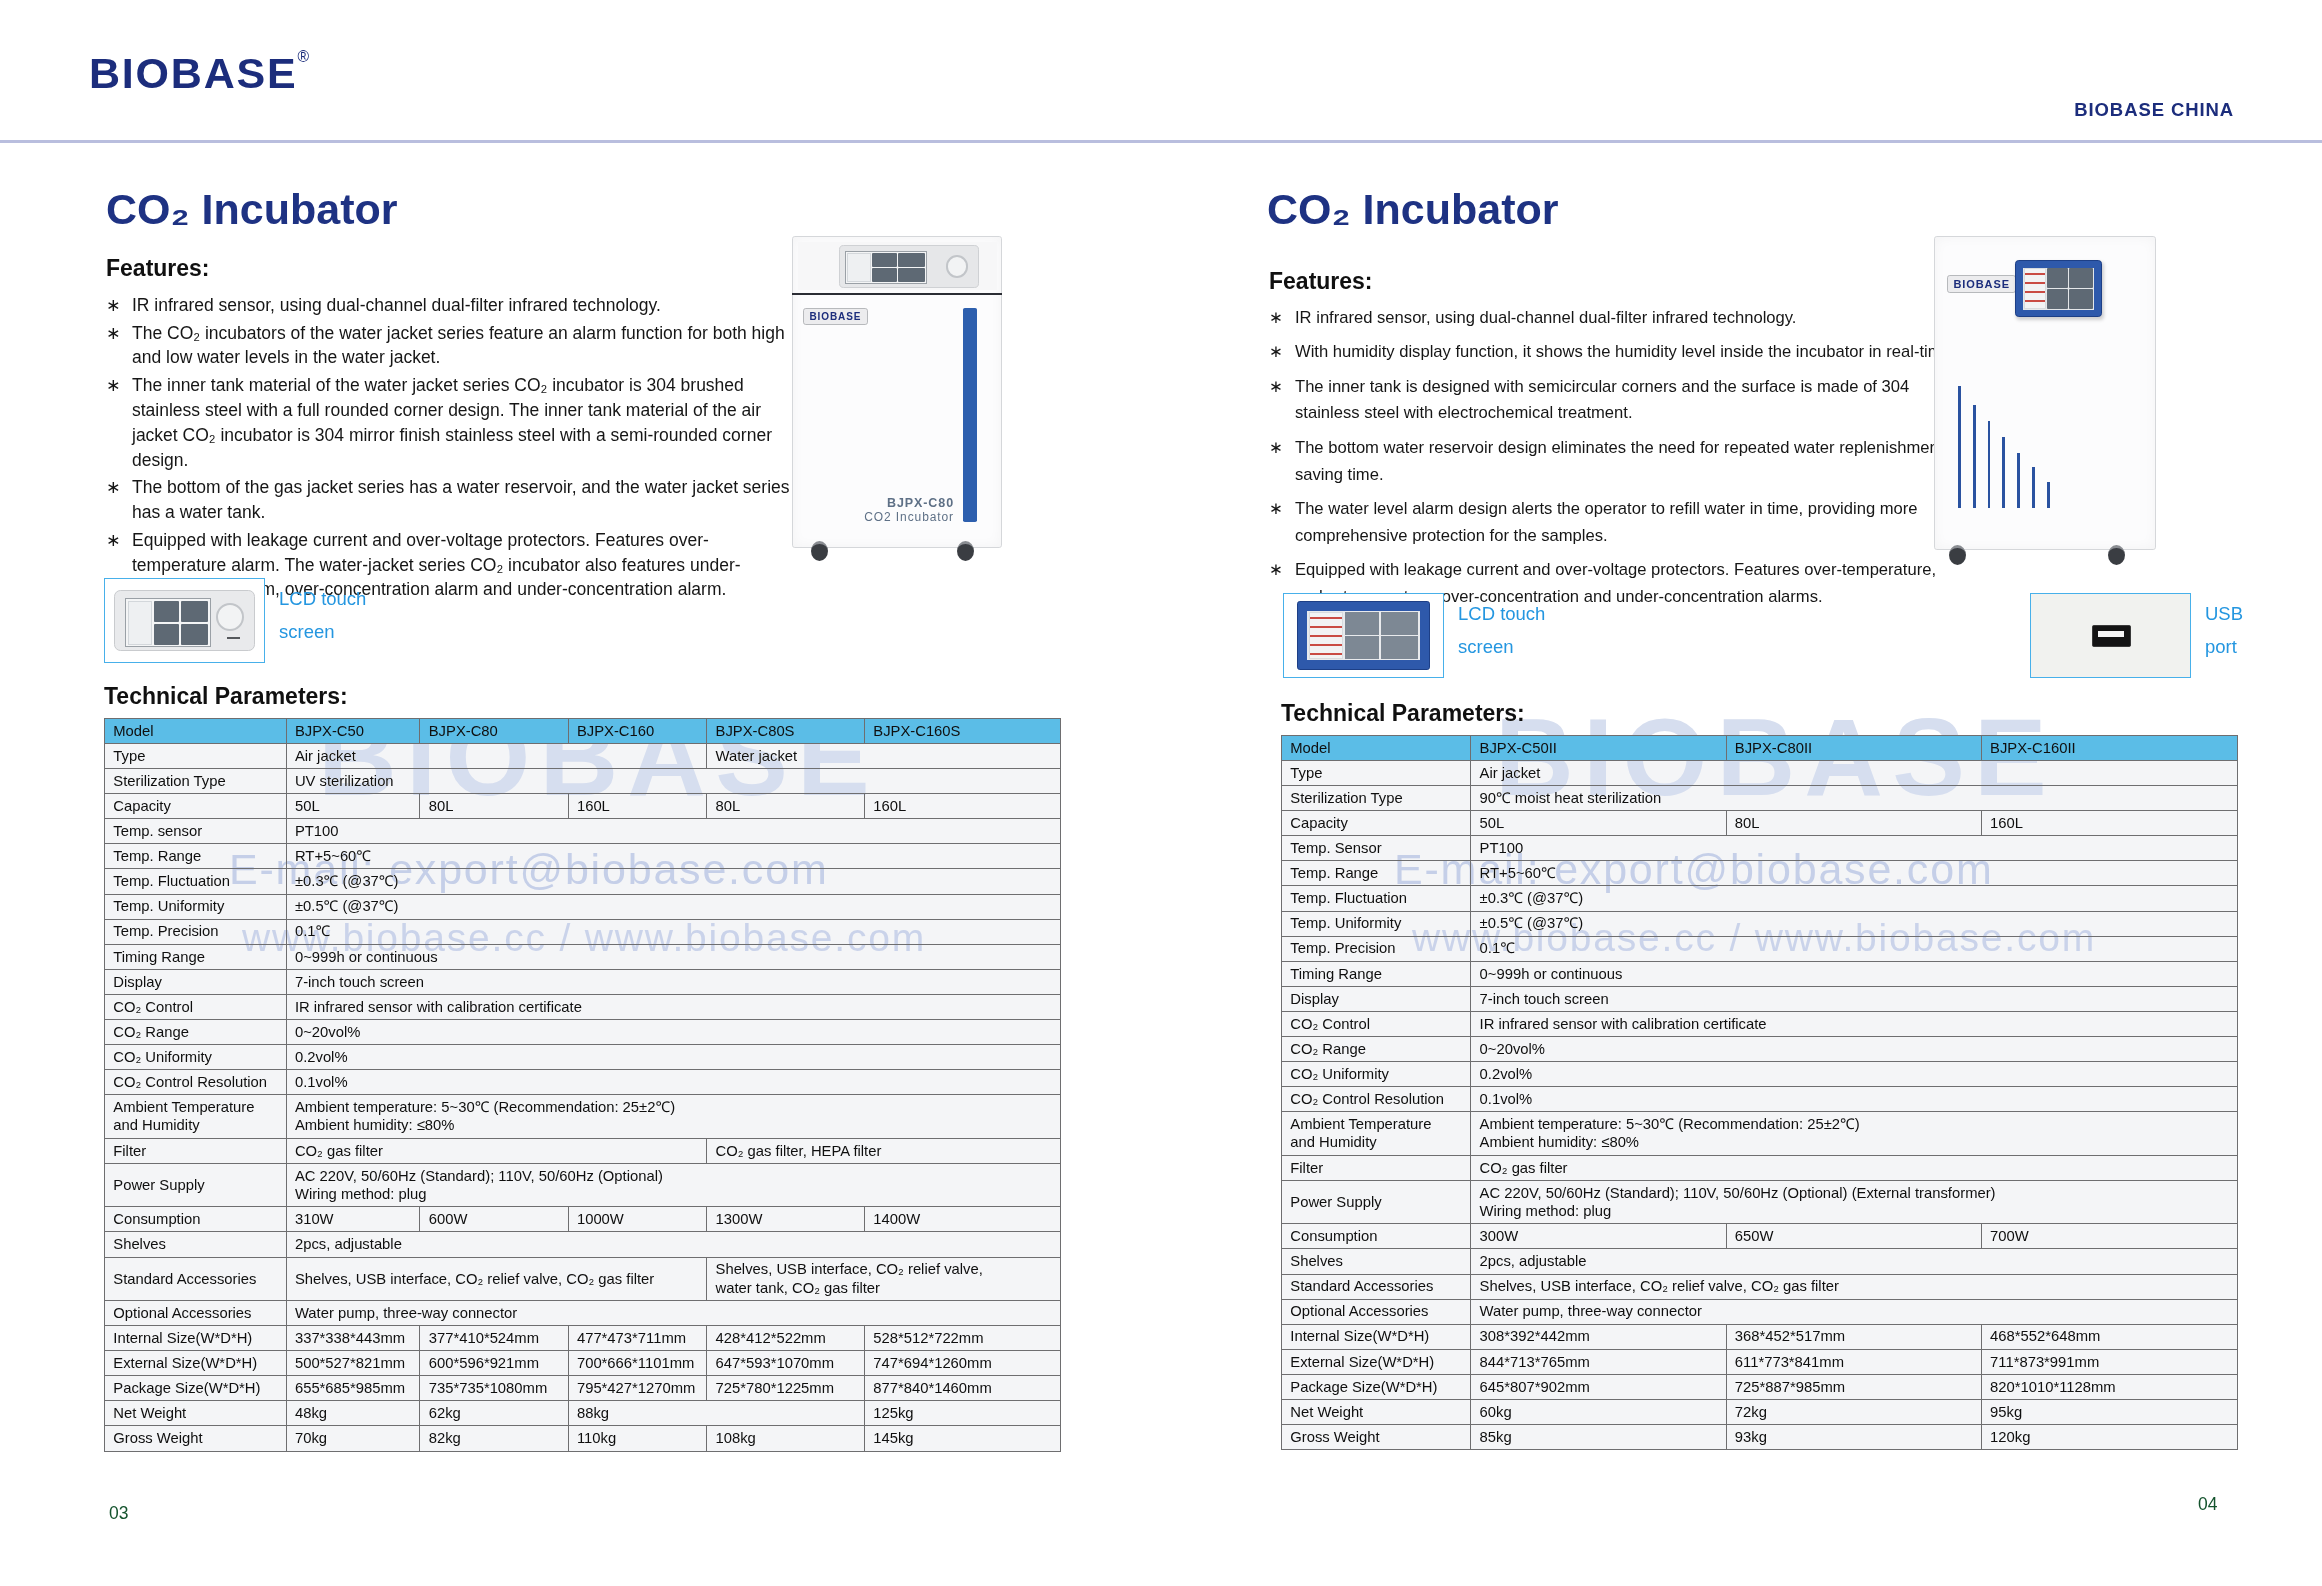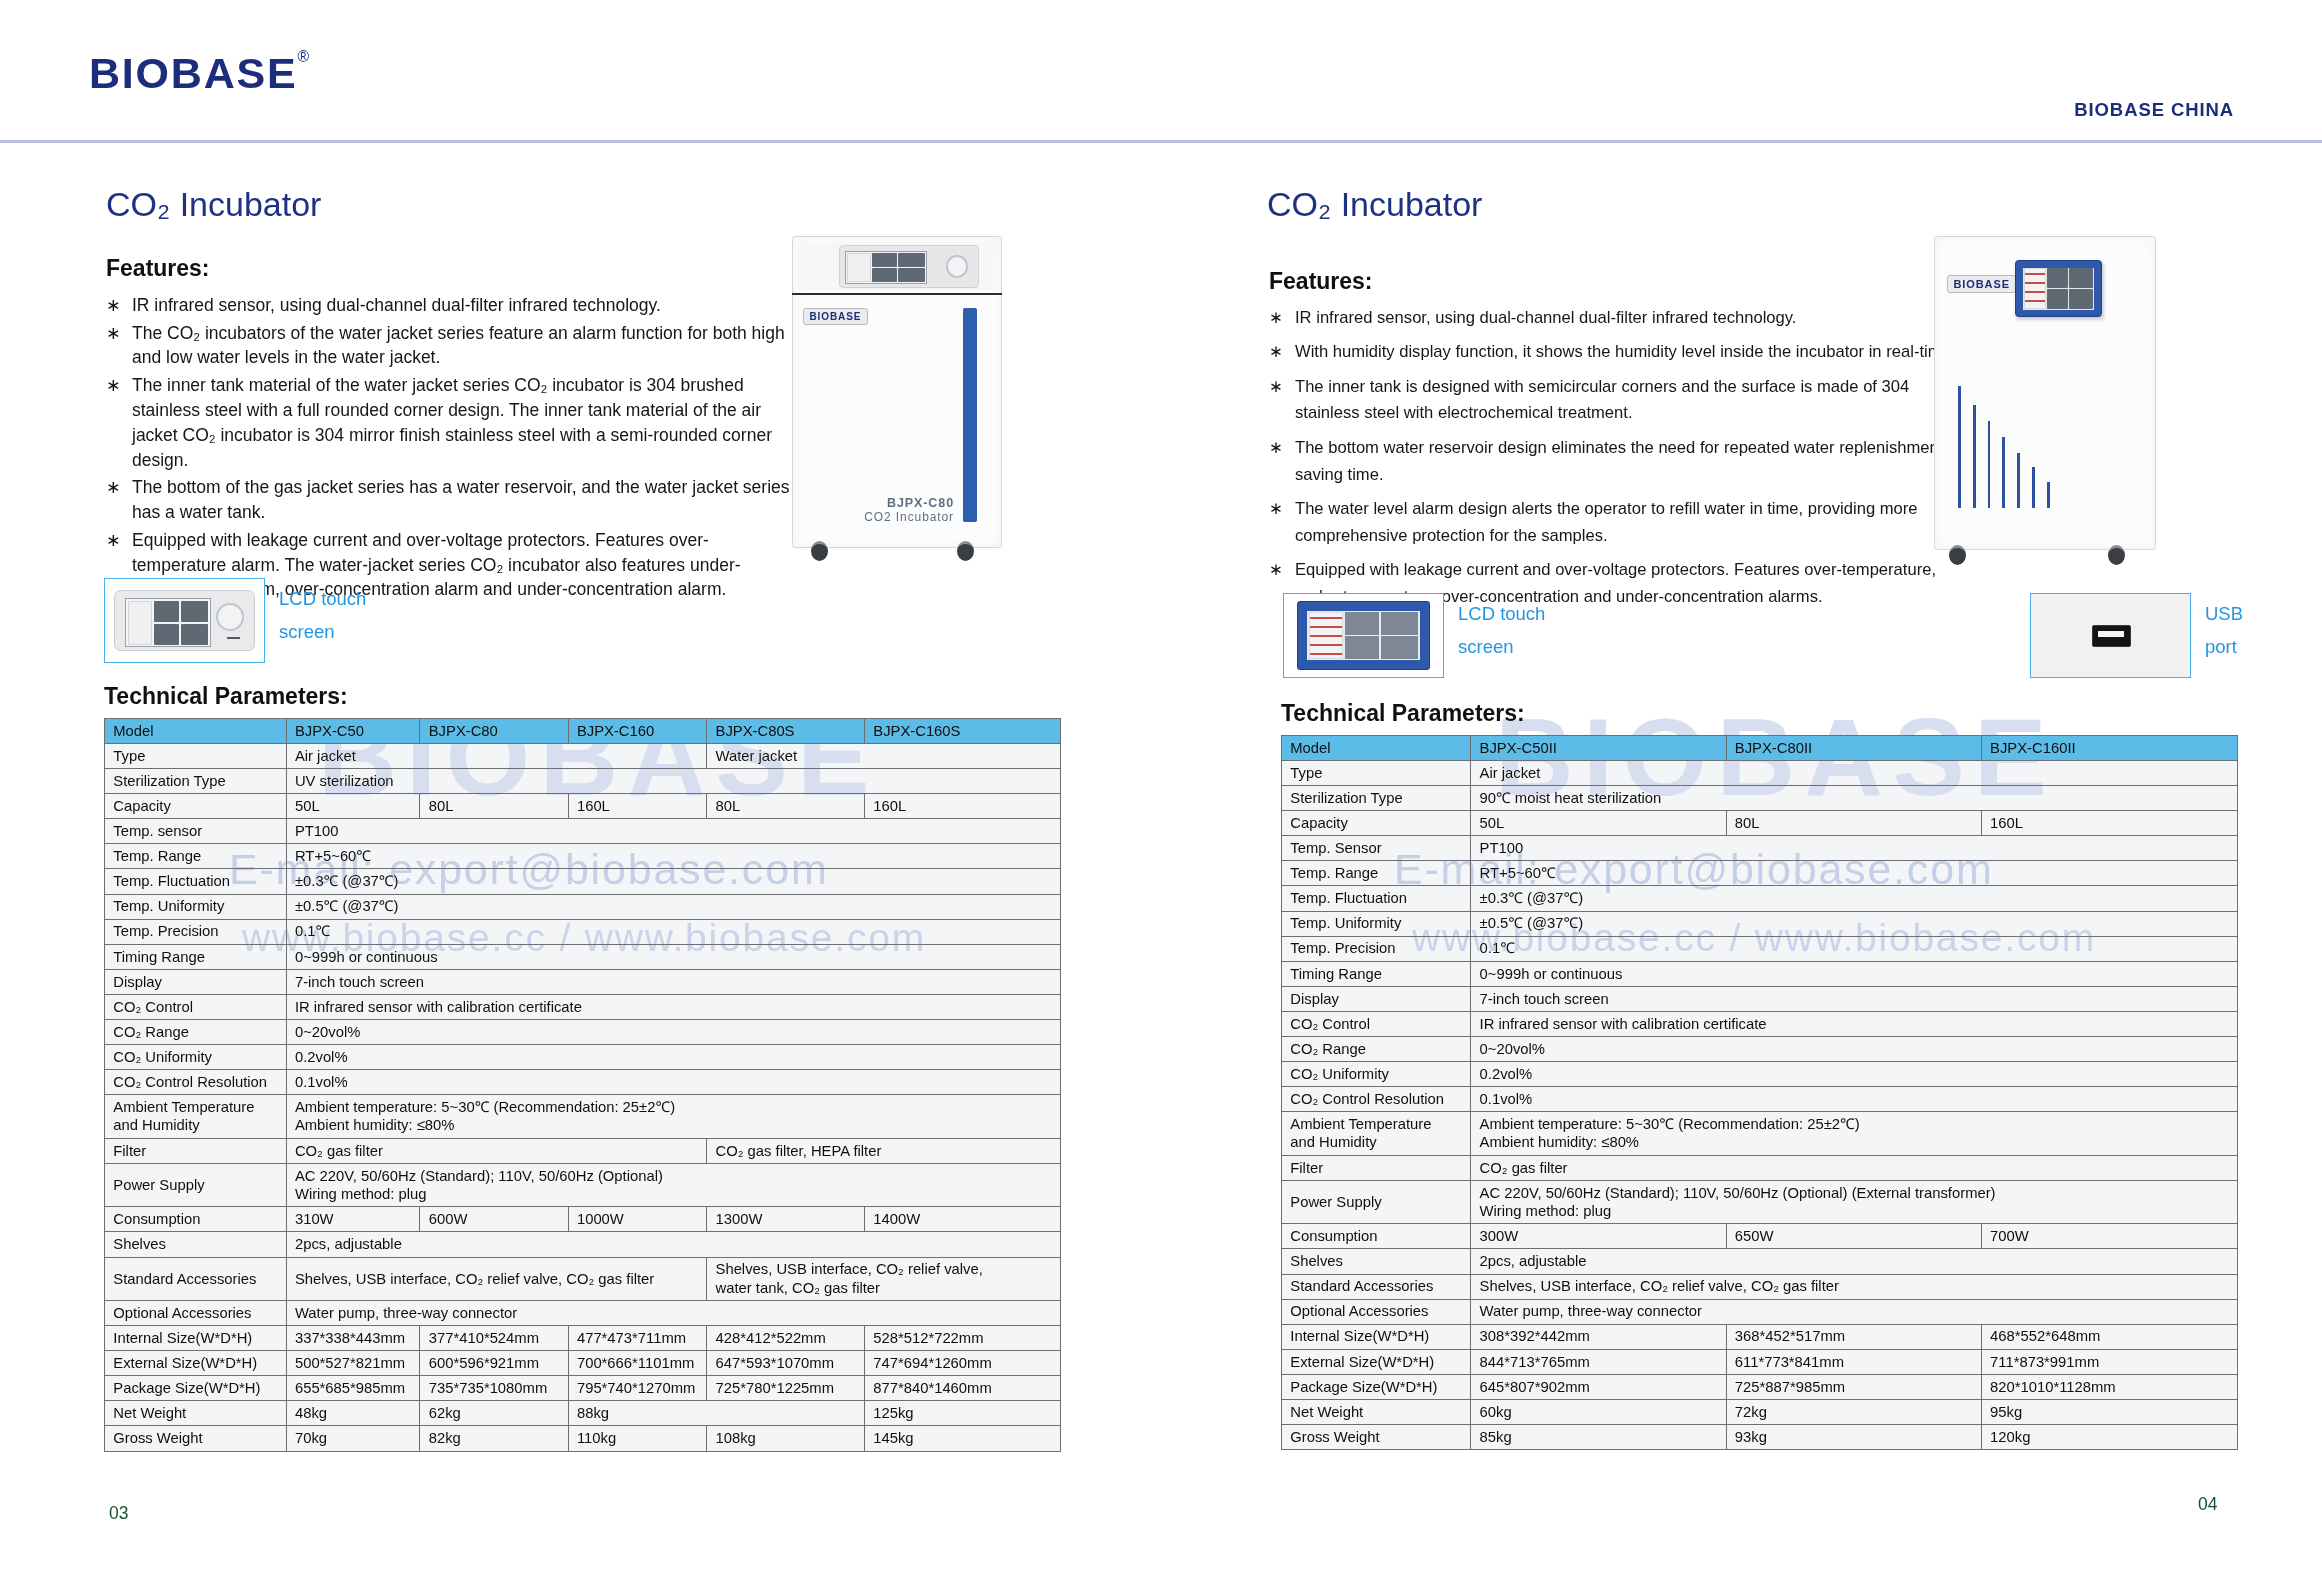--- a/index.html
+++ b/index.html
@@ -8,21 +8,21 @@
 
   
   .logo { position:absolute; left:89px; top:48px; color:#1c2d7c; font-weight:bold;
           font-size:43px; letter-spacing:1.8px; }
   .logo sup { font-size:15.7px; font-weight:normal; vertical-align:26px; letter-spacing:0; }
   .brand-right { position:absolute; left:2012px; top:99px; width:222px; text-align:right;
                  color:#1c2d7c; font-weight:bold; font-size:18.5px; letter-spacing:0.9px; }
   .header-rule { position:absolute; left:0; top:140px; width:2322px; height:2.8px; background:#b9bede; }
 
   
-  .page-title { position:absolute; font-size:34px; font-weight:normal; color:#1e3283; }
+  .page-title { position:absolute; font-size:43px; font-weight:bold; color:#1e3283; }
   .sec-head  { position:absolute; font-size:23px; font-weight:bold; color:#101010; }
   .features  { position:absolute; font-size:17.5px; color:#161616; }
   .feat { display:flex; }
   .features.f-left  .feat { line-height:1.42; margin-bottom:2.8px; }
   .features.f-right .feat { line-height:1.62; margin-bottom:7.4px; }
   .bullet { width:26px; flex:none; }
   .ftext { flex:1; }
 
   
   .icons { position:absolute; display:flex; justify-content:space-between; }
@@ -350,21 +350,21 @@
             <td>500*527*821mm</td>
             <td>600*596*921mm</td>
             <td>700*666*1101mm</td>
             <td>647*593*1070mm</td>
             <td>747*694*1260mm</td>
           </tr>
           <tr>
             <td>Package Size(W*D*H)</td>
             <td>655*685*985mm</td>
             <td>735*735*1080mm</td>
-            <td>795*740*1270mm</td>
+            <td>795*427*1270mm</td>
             <td>725*780*1225mm</td>
             <td>877*840*1460mm</td>
           </tr>
           <tr>
             <td>Net Weight</td>
             <td>48kg</td>
             <td>62kg</td>
             <td colspan="2">88kg</td>
             <td>125kg</td>
           </tr>

